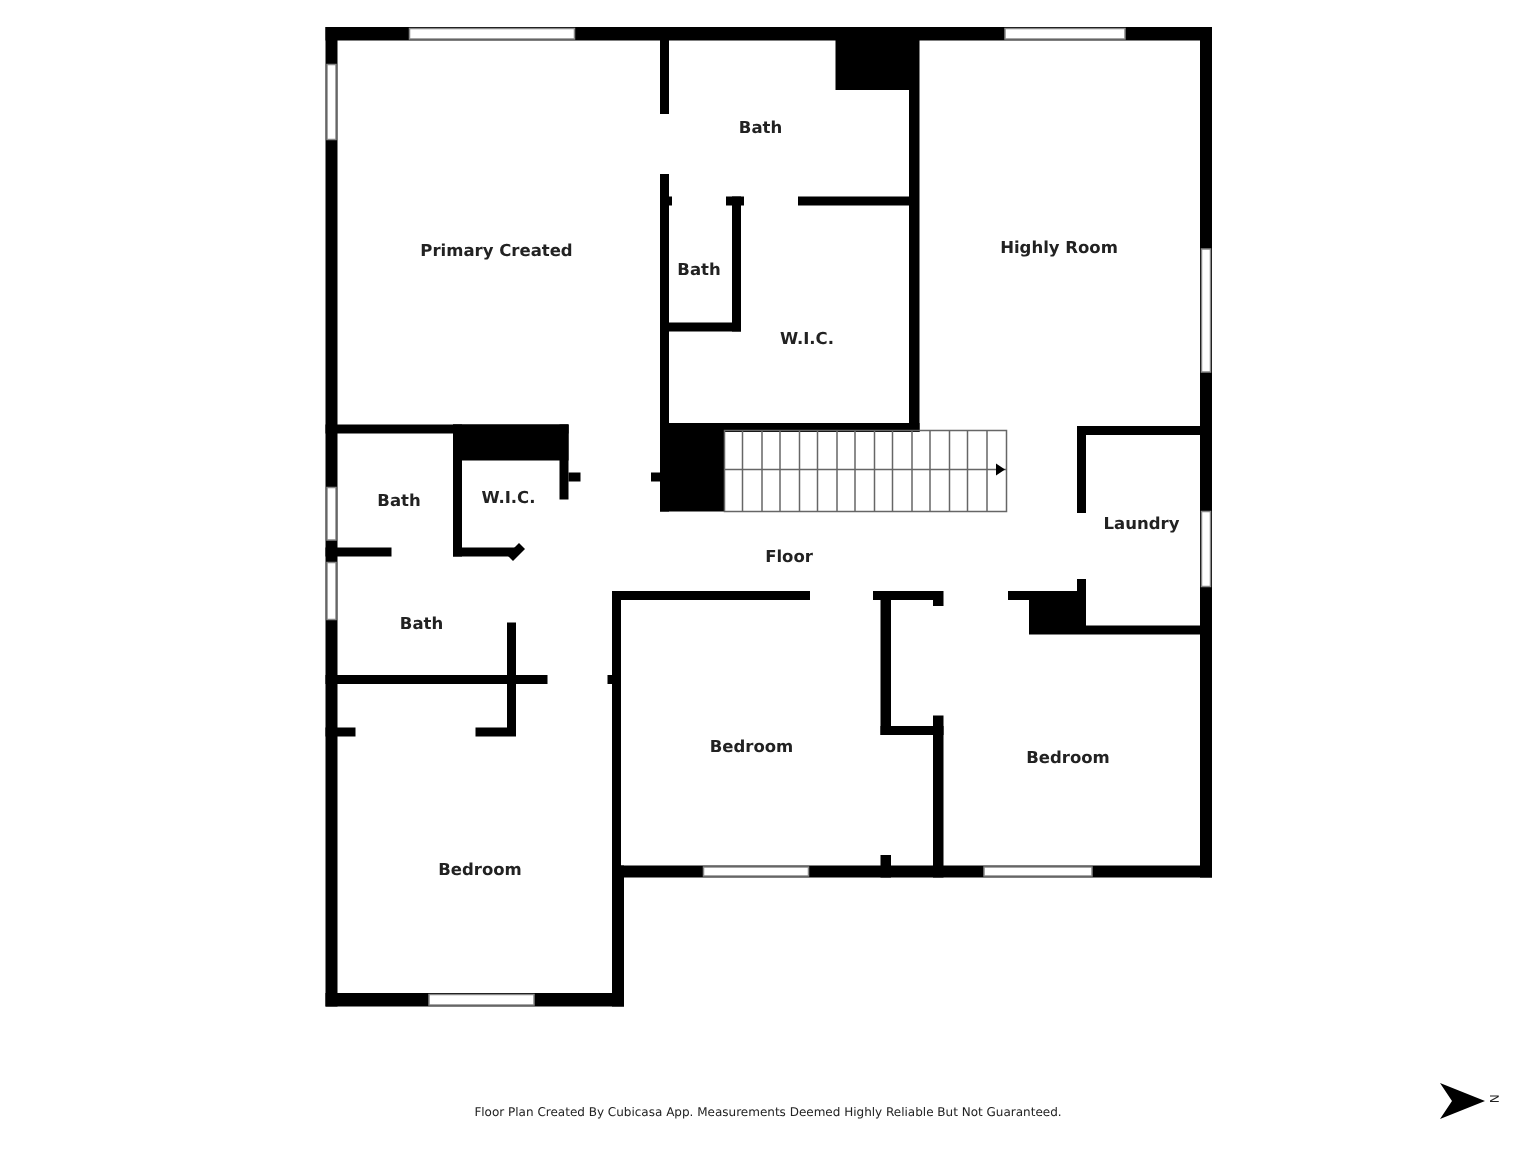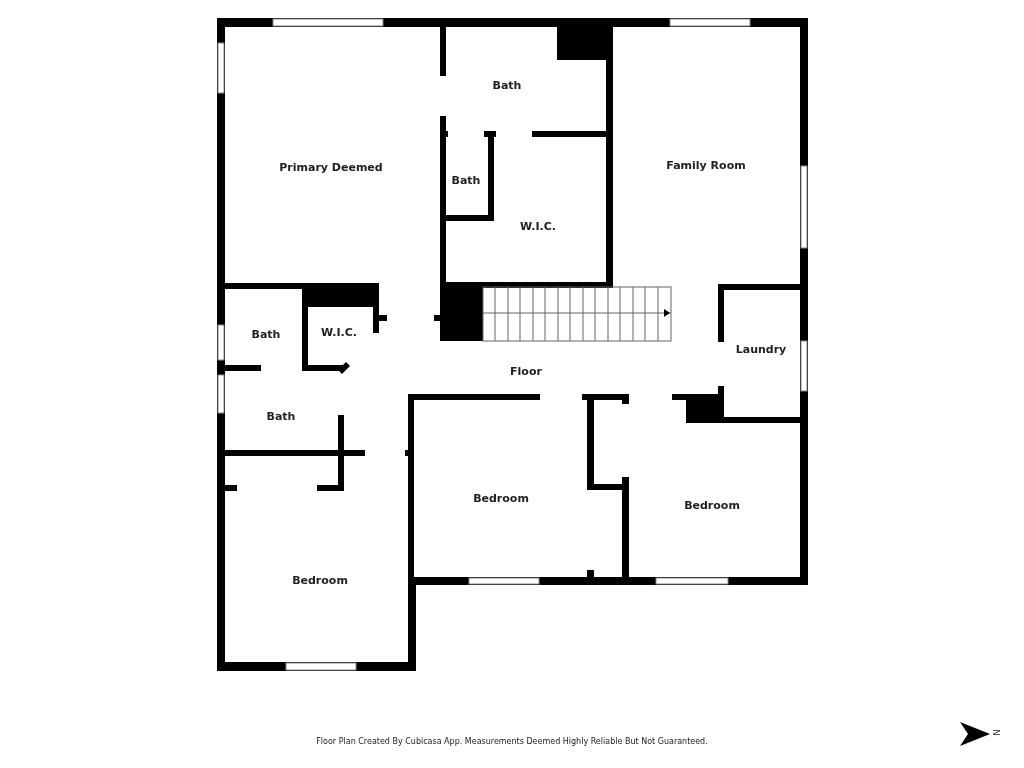--- a/index.html
+++ b/index.html
@@ -103,25 +103,25 @@
     <line x1="595" y1="287" x2="595" y2="341"></line>
     <line x1="608" y1="287" x2="608" y2="341"></line>
     <line x1="620" y1="287" x2="620" y2="341"></line>
     <line x1="633" y1="287" x2="633" y2="341"></line>
     <line x1="645" y1="287" x2="645" y2="341"></line>
     <line x1="658" y1="287" x2="658" y2="341"></line>
     <polygon points="664,309 670,313 664,317" fill="#000" stroke="none"></polygon>
   </g>
 </svg>
 
-<div class="room-label" style="left:331px;top:167px">Primary Deemed</div>
+<div class="room-label" style="left:331px;top:167px">Primary Created</div>
 <div class="room-label" style="left:507px;top:85px">Bath</div>
 <div class="room-label" style="left:466px;top:180px">Bath</div>
 <div class="room-label" style="left:538px;top:226px">W.I.C.</div>
-<div class="room-label" style="left:706px;top:165px">Family Room</div>
+<div class="room-label" style="left:706px;top:165px">Highly Room</div>
 <div class="room-label" style="left:266px;top:334px">Bath</div>
 <div class="room-label" style="left:339px;top:332px">W.I.C.</div>
 <div class="room-label" style="left:526px;top:371px">Floor</div>
 <div class="room-label" style="left:761px;top:349px">Laundry</div>
 <div class="room-label" style="left:281px;top:416px">Bath</div>
 <div class="room-label" style="left:501px;top:498px">Bedroom</div>
 <div class="room-label" style="left:712px;top:505px">Bedroom</div>
 <div class="room-label" style="left:320px;top:580px">Bedroom</div>
 
 <div class="disclaimer">Floor Plan Created By Cubicasa App. Measurements Deemed Highly Reliable But Not Guaranteed.</div>

